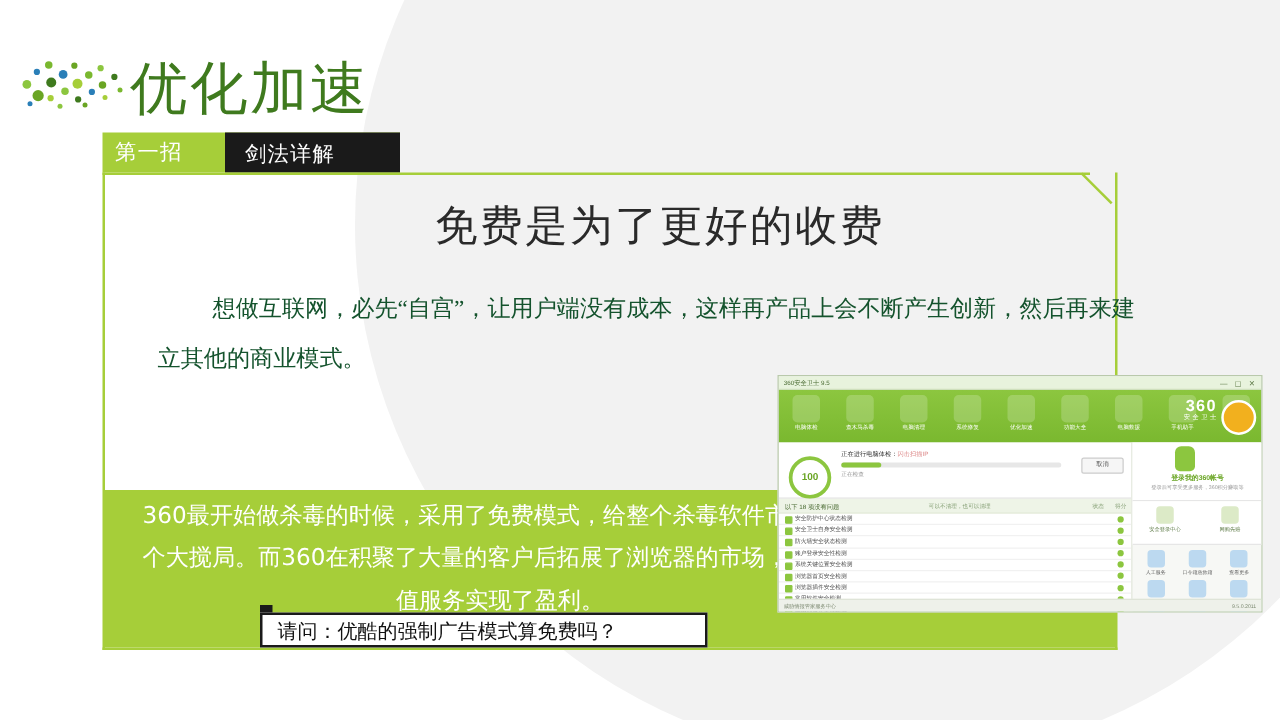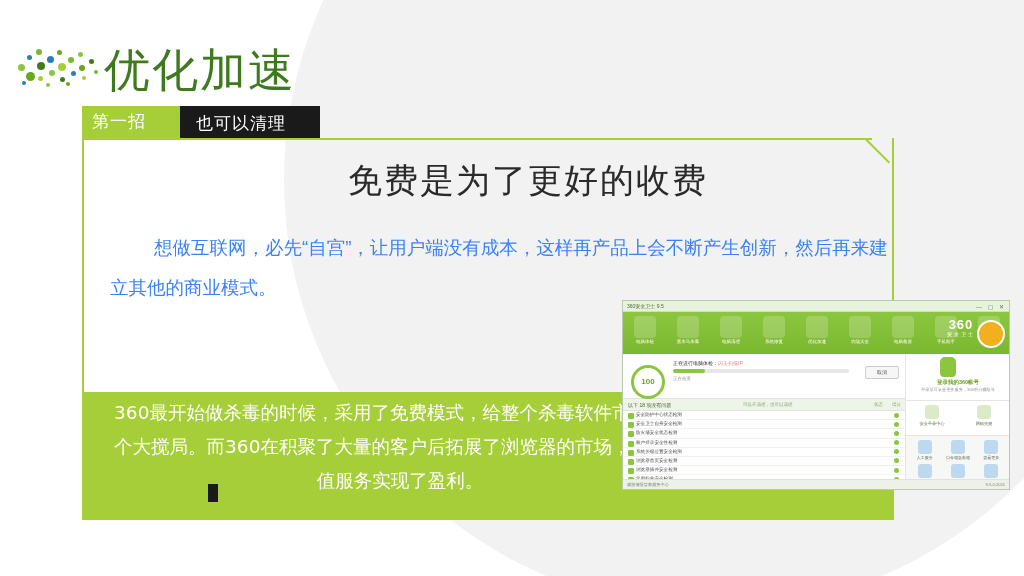--- a/index.html
+++ b/index.html
@@ -132,24 +132,25 @@
     width: 1024px;
     text-align: center;
     font-size: 34px;
     color: #2a2a2a;
     font-family: "DejaVu Serif", serif;
     letter-spacing: 2px;
     margin-left: 16px;
   }
   .para {
     position: absolute;
-    color: #3b82f6;
+    color: #14532d;
     font-size: 18.5px;
     line-height: 40px;
-    font-family: Liberation Sans, sans-serif;
+    font-family: Liberation Serif, serif;
+    margin-left: 16px;
   }
   .para1 {
     left: 110px;
     top: 228px;
     width: 790px;
     text-indent: 44px;
   }
   .para2 {
     left: 110px;
     top: 456px;
@@ -504,36 +505,39 @@
     <i style="left:6px;  top:35px; width:4px;  height:4px;  background:#2a7fb8;"></i>
     <i style="left:30px; top:37px; width:4px;  height:4px;  background:#8cc63f;"></i>
     <i style="left:50px; top:36px; width:4px;  height:4px;  background:#6aa524;"></i>
   </div>
 
   <div class="brand-title">优化加速</div>
 
   <div class="tab-bar"></div>
   <div class="tab-first">第一招</div>
   <div class="tab-black">
-    <span>也可以清理</span>
+    <span>剑法详解</span>
   </div>
 
   <div class="frame-top-left"></div>
   <div class="frame-corner"></div>
   <div class="frame"></div>
 
   <div class="headline">免费是为了更好的收费</div>
 
   <div class="para para1">想做互联网，必先“自宫”，让用户端没有成本，这样再产品上会不断产生创新，然后再来建立其他的商业模式。</div>
   <div class="para para2">这才是互联网和移动互联网的法则。</div>
 
   <div class="green-band"></div>
   <div class="band-text">360最开始做杀毒的时候，采用了免费模式，给整个杀毒软件市场来了个大搅局。而360在积聚了大量的客户后拓展了浏览器的市场，通过增值服务实现了盈利。</div>
 
   <div class="question-tab"></div>
+  <div class="question-box">
+    <span>请问：优酷的强制广告模式算免费吗？</span>
+  </div>
 
   <div class="win">
     <div class="win-title">
       <div class="t">360安全卫士 9.5</div>
       <div class="win-btns">— ▢ ✕</div>
     </div>
 
     <div class="win-head">
       <div class="nav">
         <div class="item">

